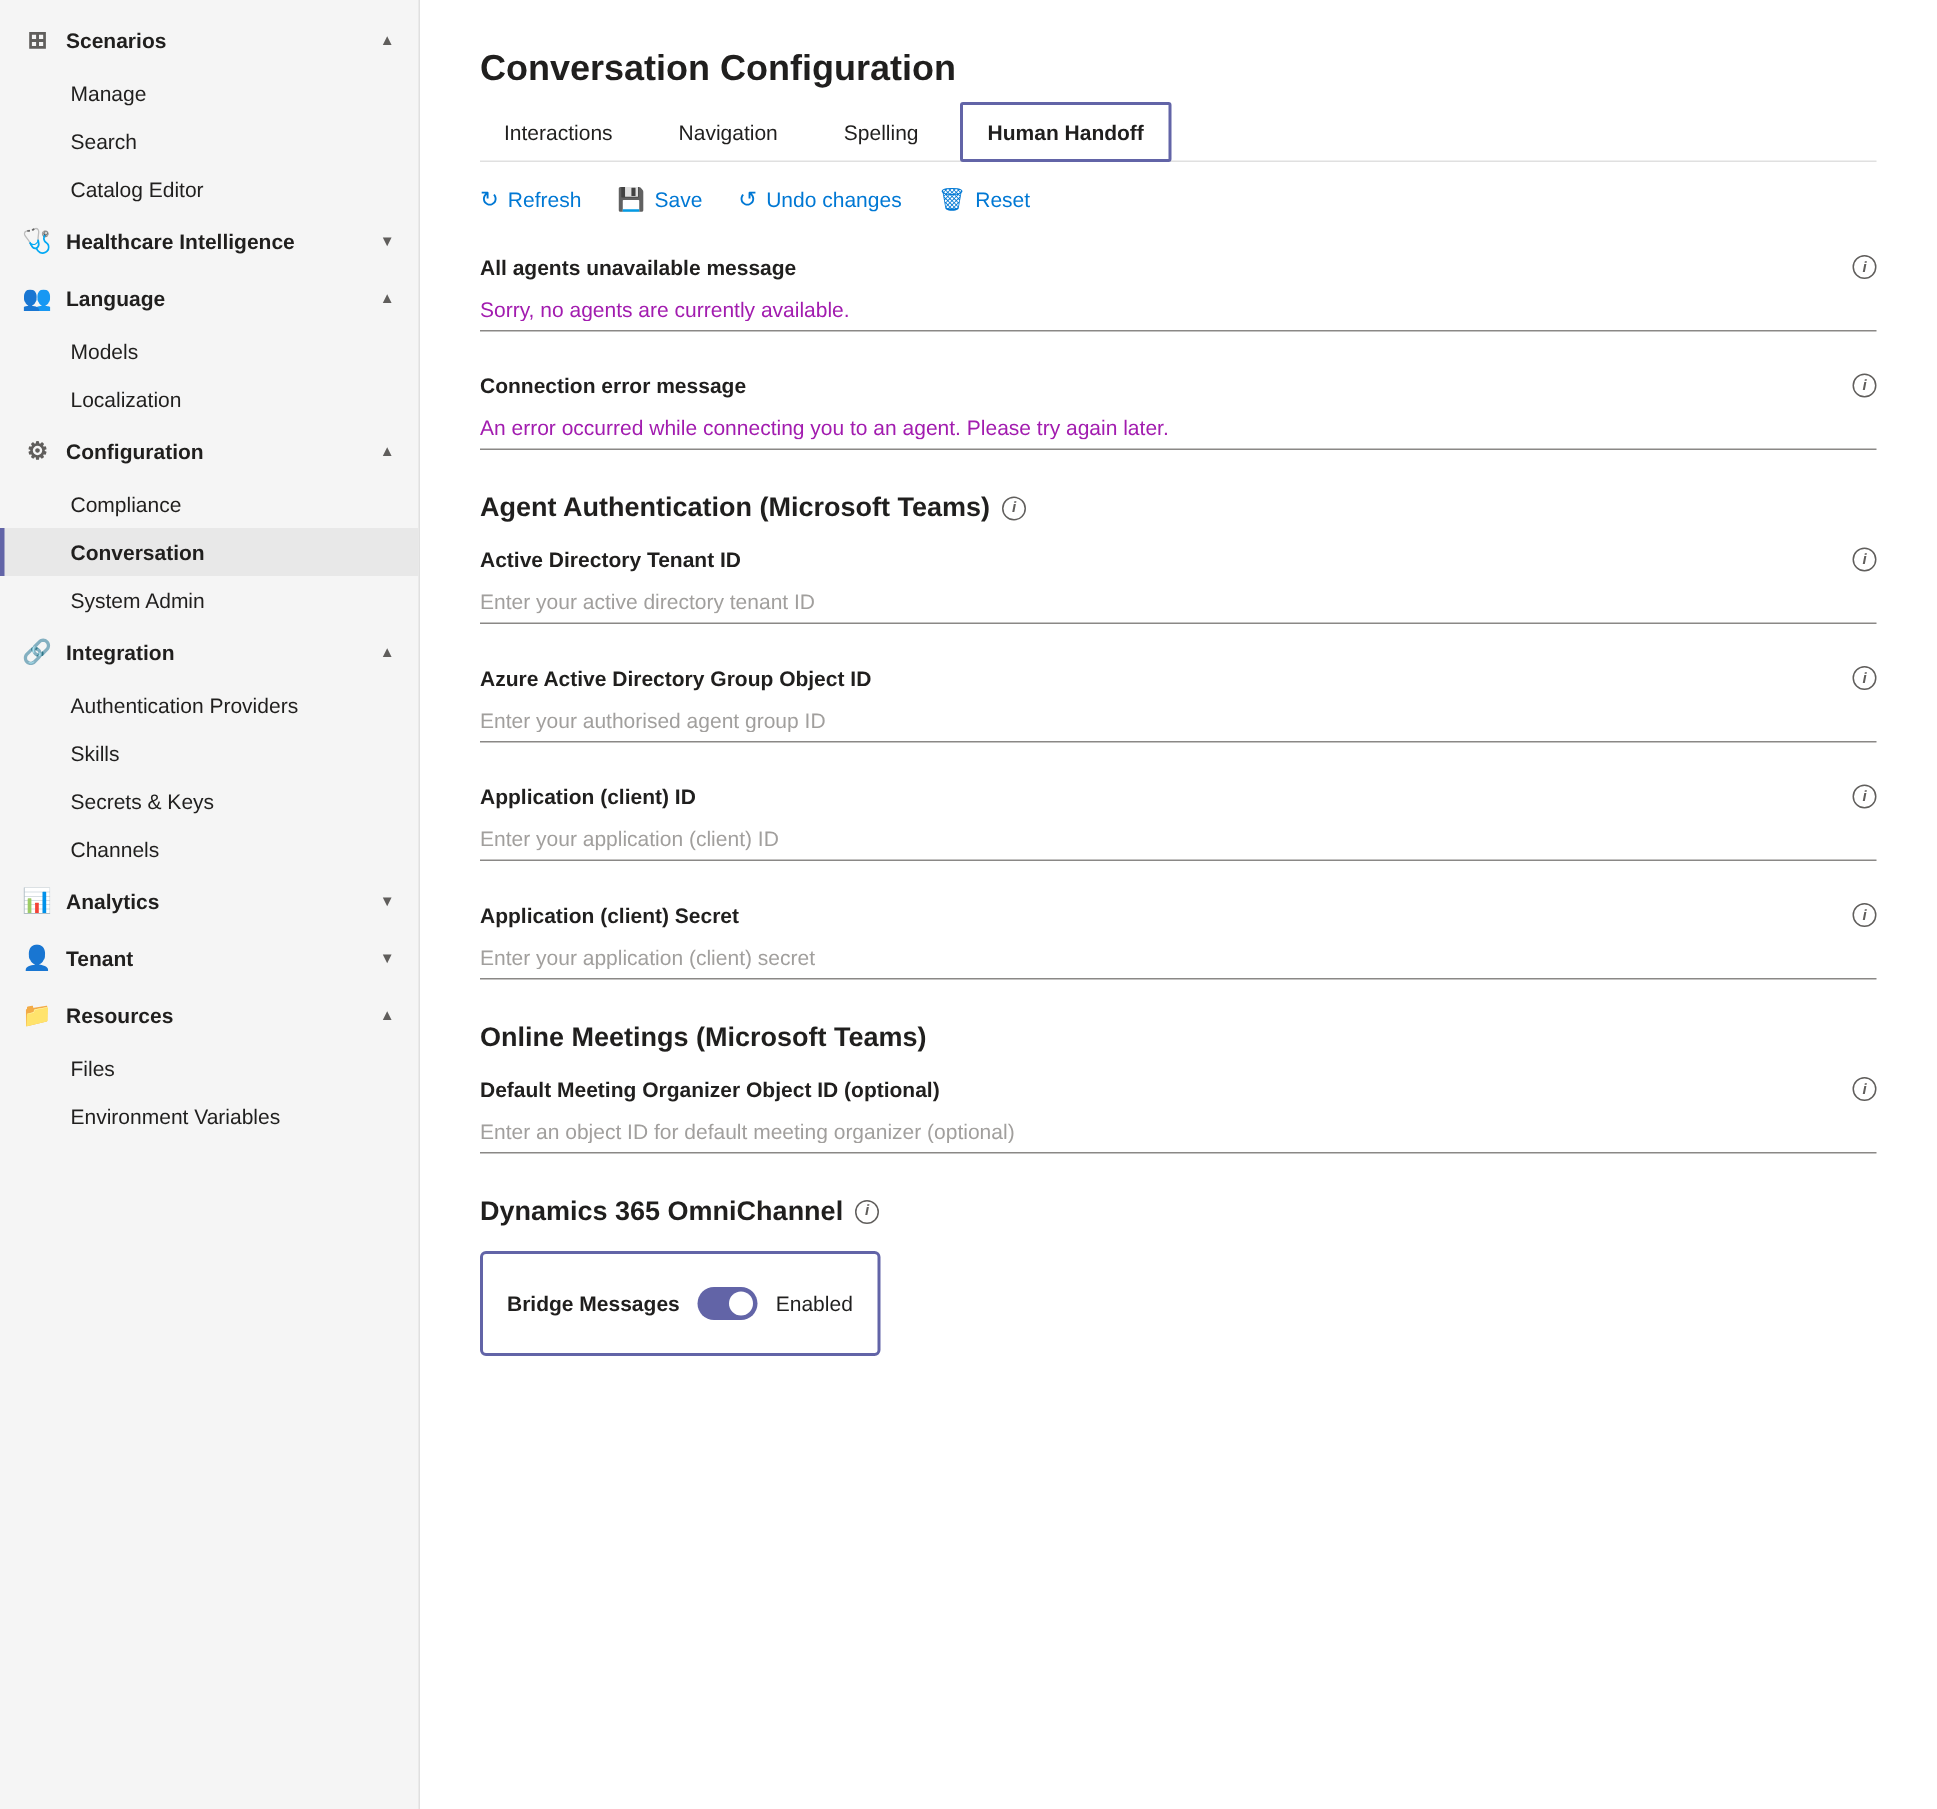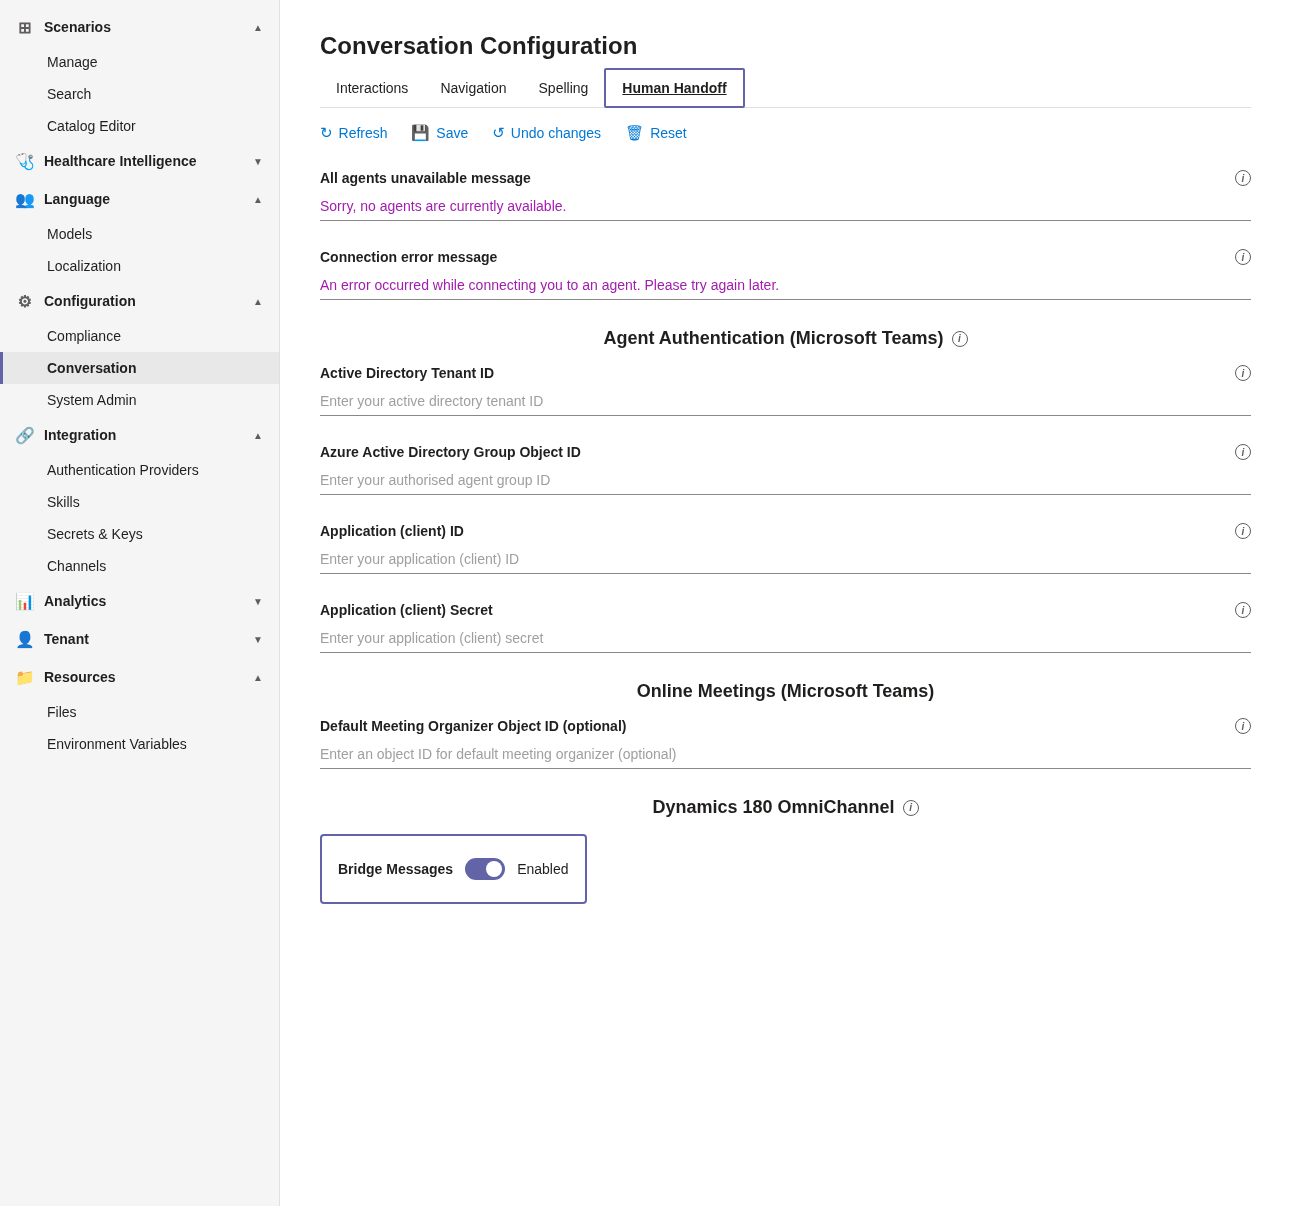--- a/index.html
+++ b/index.html
@@ -68,39 +68,38 @@
       color: #201f1e;
       margin-bottom: 8px;
     }
 
     
     .tabs {
       display: flex;
       align-items: flex-end;
       border-bottom: 1px solid #e0e0e0;
       margin-bottom: 16px;
-      gap: 0;
+      gap: 12px;
     }
     .tab {
       padding: 10px 16px;
       cursor: pointer;
       font-size: 14px;
       color: #201f1e;
       border: none;
       background: none;
       border-bottom: 2px solid transparent;
       margin-bottom: -1px;
     }
     .tab.active {
       font-weight: 700;
       border: 2px solid #6264a7;
       border-radius: 2px;
       margin-bottom: -1px;
       color: #201f1e;
-      text-decoration: underline;
     }
 
     
     .toolbar {
       display: flex;
       align-items: center;
       gap: 24px;
       margin-bottom: 28px;
       margin-top: 8px;
     }
@@ -162,21 +161,20 @@
     
     .section-heading {
       font-size: 18px;
       font-weight: 700;
       color: #201f1e;
       margin-bottom: 16px;
       margin-top: 8px;
       display: flex;
       align-items: center;
       gap: 8px;
-      justify-content: center;
     }
 
     
     .toggle-row {
       display: flex;
       align-items: center;
       gap: 12px;
       padding: 12px 16px;
       border: 2px solid #6264a7;
       border-radius: 4px;
@@ -402,21 +400,21 @@
   <div class="form-section">
     <div class="field-label">
       <span>Default Meeting Organizer Object ID (optional)</span>
       <span class="info-icon">i</span>
     </div>
     <input class="field-input" type="text" placeholder="Enter an object ID for default meeting organizer (optional)" style="">
   </div>
 
   
   <h2 class="section-heading">
-    <span>Dynamics 180 OmniChannel</span>
+    <span>Dynamics 365 OmniChannel</span>
     <span class="info-icon">i</span>
   </h2>
 
   <div class="toggle-row" style="border: 2px solid #6264a7; border-radius:4px; display:inline-flex; align-items:center; gap:12px; padding: 22px 16px;">
     <span class="toggle-label">Bridge Messages</span>
     <div class="toggle-switch">
       <div class="toggle-track">
         <div class="toggle-thumb"></div>
       </div>
     </div>

